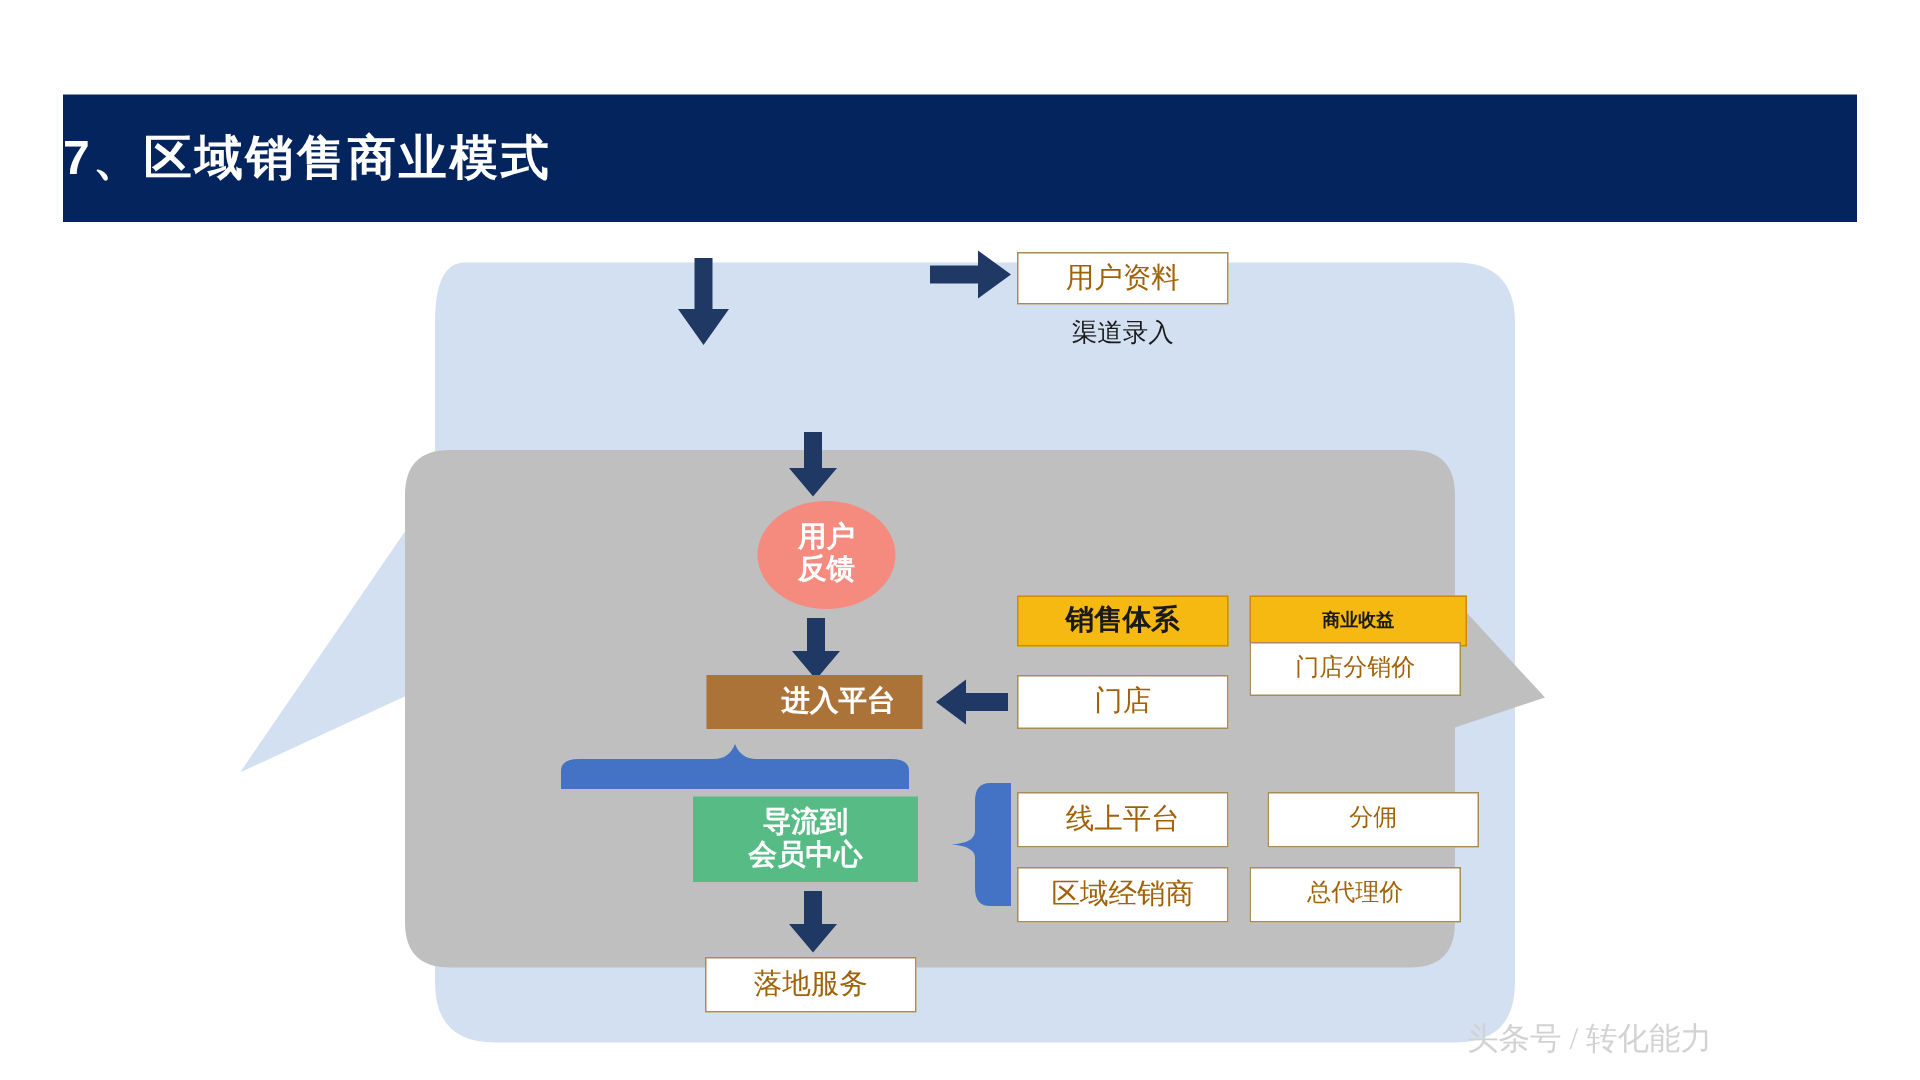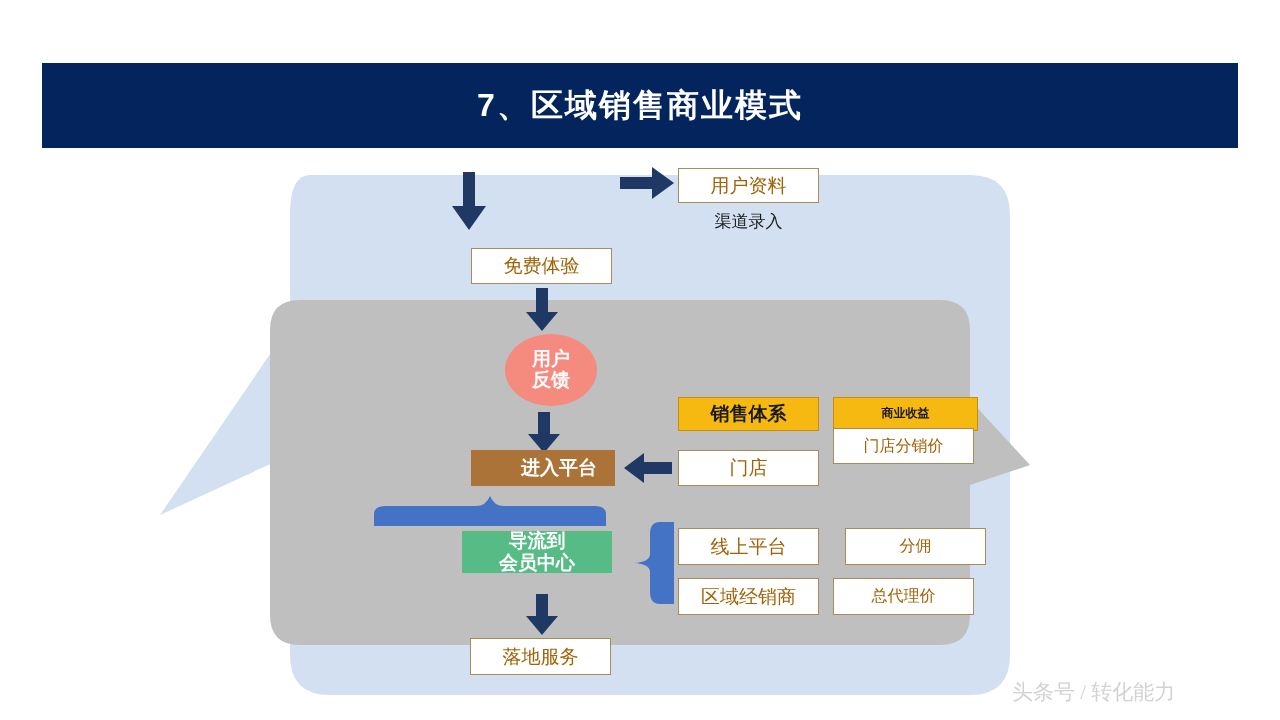--- a/index.html
+++ b/index.html
@@ -9,21 +9,21 @@
     font-family:"Liberation Sans","DejaVu Sans",sans-serif;
     overflow:hidden;
     position:relative;
   }
   #slide{position:absolute;left:0;top:0;width:1280px;height:720px;}
 
   
   #title-bar{
     position:absolute;left:42px;top:63px;width:1196px;height:85px;
     background:#04245e;
-    display:flex;align-items:center;justify-content:center;
+    display:flex;align-items:center;
   }
   #title-text{
     color:#ffffff;font-size:32px;font-weight:bold;letter-spacing:2px;
     white-space:nowrap;
   }
 
   
   #bubble-svg{position:absolute;left:150px;top:155px;width:880px;height:550px;}
 
   
@@ -59,21 +59,21 @@
   #node-feedback{
     left:505px;top:334px;width:92px;height:72px;border-radius:50%;
     background:#f58a7f;font-size:19px;
   }
 
   
   .arrow{position:absolute;}
 
   
   #watermark{
-    position:absolute;left:1012px;top:678px;
+    position:absolute;left:978px;top:678px;
     font-size:21px;color:#d2d2d2;white-space:nowrap;
     font-family:"Liberation Serif","DejaVu Serif",serif;
   }
 </style>
 </head>
 <body>
 
 <div id="slide">
 
   <div id="title-bar">
@@ -121,33 +121,32 @@
   <svg class="arrow" style="left:634px;top:518px;width:40px;height:90px;" viewBox="0 0 40 90">
     <path d="M 40 4 L 40 86 L 26 86 Q 16 86 16 74 L 16 54 Q 16 46 0 45 Q 16 44 16 36
              L 16 16 Q 16 4 26 4 Z" fill="#4472c4"></path>
   </svg>
 
 
   <div class="node wbox" style="left:678px;top:168px;width:141px;height:35px;font-size:19px;">用户资料</div>
 
   <div class="node plain" style="left:678px;top:208px;width:141px;height:28px;font-size:17px;">渠道录入</div>
 
-  <div class="node wbox" style="left:471px;top:248px;width:141px;height:36px;font-size:19px;">免费体验</div>
 
   <div class="ellipse" id="node-feedback">
     <div>
       <div>用户</div>
       <div>反馈</div>
     </div>
   </div>
 
   <div class="node brown" style="left:471px;top:450px;width:144px;height:36px;font-size:19px;padding-left:32px;">进入平台</div>
 
 
-  <div class="node green" style="left:462px;top:531px;width:150px;height:42px;font-size:19px;">
+  <div class="node green" style="left:462px;top:531px;width:150px;height:57px;font-size:19px;">
     <div>
       <div>导流到</div>
       <div>会员中心</div>
     </div>
   </div>
 
   <div class="node wbox" style="left:470px;top:638px;width:141px;height:37px;font-size:19px;">落地服务</div>
 
   <div class="node gold" style="left:678px;top:397px;width:141px;height:34px;font-size:19px;">销售体系</div>
   <div class="node gold" style="left:833px;top:397px;width:145px;height:34px;font-size:12px;">商业收益</div>

